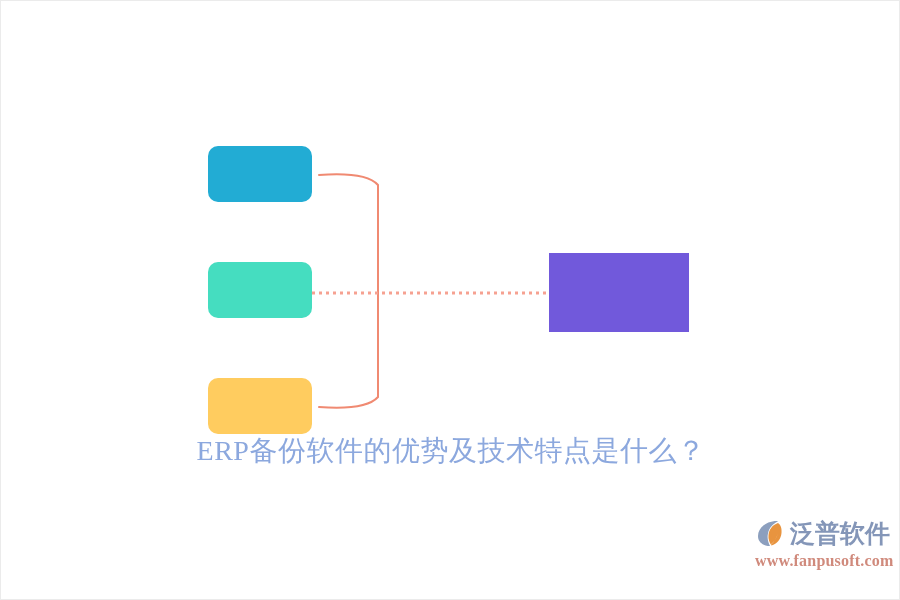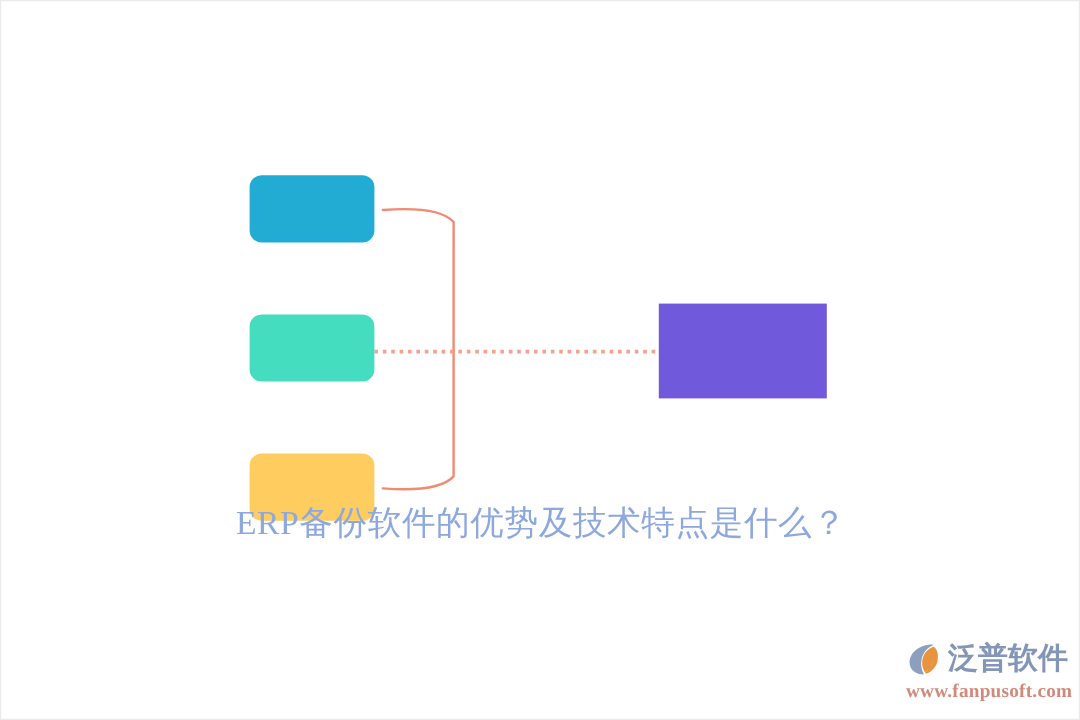--- a/index.html
+++ b/index.html
@@ -53,36 +53,36 @@
     position: absolute;
     left: 0; top: 0;
     width: 900px; height: 600px;
     pointer-events: none;
   }
 
   
   #page-title {
     position: absolute;
     left: 0;
-    top: 416px;
+    top: 430px;
     width: 900px;
     text-align: center;
     font-family: "Liberation Serif", "DejaVu Serif", serif;
     font-size: 28px;
     line-height: 40px;
     letter-spacing: 0.5px;
     color: #8CA8DE;
     white-space: nowrap;
   }
 
   
   #watermark {
     position: absolute;
     right: 12px;
-    bottom: 10px;
+    bottom: 26px;
     width: 132px;
     height: 58px;
   }
   #logo-row {
     display: flex;
     align-items: center;
     height: 36px;
   }
   #logo-mark {
     width: 32px;

